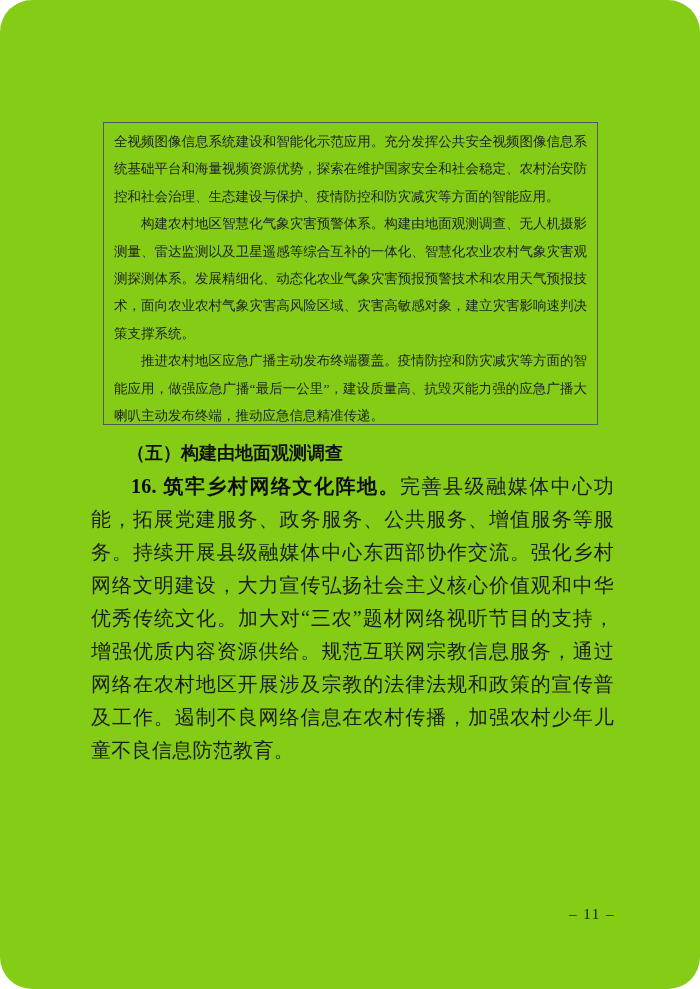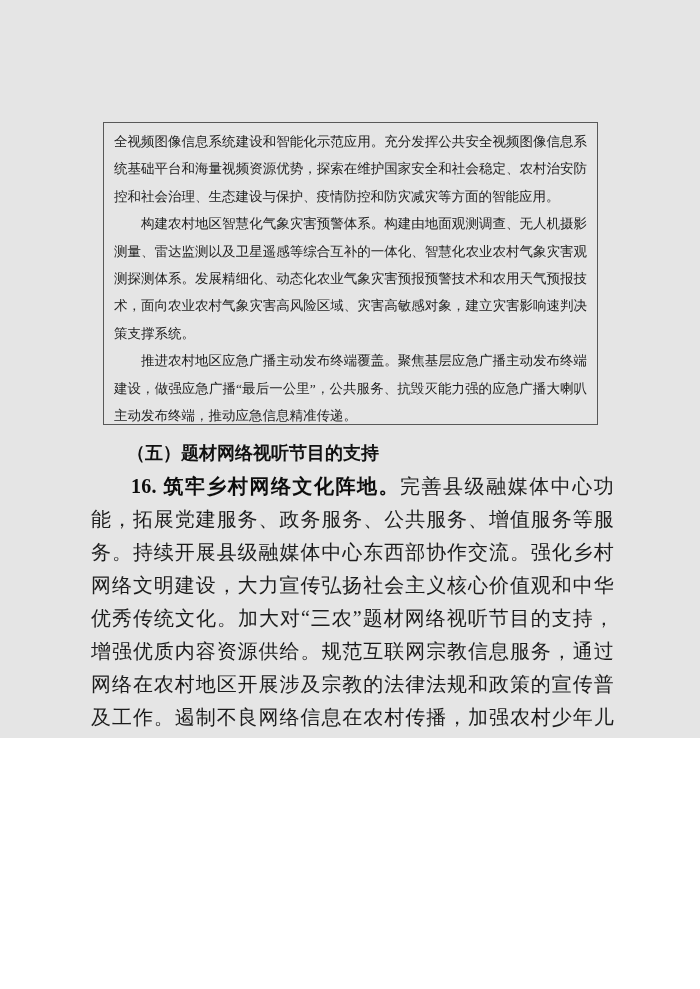--- a/index.html
+++ b/index.html
@@ -1,22 +1,23 @@
 <!DOCTYPE html>
 <html><head>
 <meta charset="utf-8">
 <style>
   html,body{margin:0;padding:0;background:#ffffff;}
   .page{
     position:relative;
-    width:700px;height:738px;
-    background:#e5e5e5;
+    width:700px;height:989px;
+    background:#84cc16;
     color:#1c1c1c;
     font-family:"Liberation Serif","DejaVu Serif",serif;
     overflow:hidden;
+    border-radius:32px;
   }
   .notice-box{
     position:absolute;
     left:103px;top:122px;
     width:495px;height:303px;
     box-sizing:border-box;
     border:1px solid #585858;
     padding:5px 10px 0 10px;
     overflow:hidden;
   }
@@ -67,25 +68,25 @@
   }
 </style>
 </head>
 <body>
 
 <div class="page">
 
   <div class="notice-box">
     <p class="box-p continuation">全视频图像信息系统建设和智能化示范应用。充分发挥公共安全视频图像信息系统基础平台和海量视频资源优势，探索在维护国家安全和社会稳定、农村治安防控和社会治理、生态建设与保护、疫情防控和防灾减灾等方面的智能应用。</p>
     <p class="box-p">构建农村地区智慧化气象灾害预警体系。构建由地面观测调查、无人机摄影测量、雷达监测以及卫星遥感等综合互补的一体化、智慧化农业农村气象灾害观测探测体系。发展精细化、动态化农业气象灾害预报预警技术和农用天气预报技术，面向农业农村气象灾害高风险区域、灾害高敏感对象，建立灾害影响速判决策支撑系统。</p>
-    <p class="box-p">推进农村地区应急广播主动发布终端覆盖。聚焦基层应急广播主动发布终端建设，做强应急广播“最后一公里”，公共服务、抗毁灭能力强的应急广播大喇叭主动发布终端，推动应急信息精准传递。</p>
+    <p class="box-p">推进农村地区应急广播主动发布终端覆盖。疫情防控和防灾减灾等方面的智能应用，做强应急广播“最后一公里”，建设质量高、抗毁灭能力强的应急广播大喇叭主动发布终端，推动应急信息精准传递。</p>
   </div>
 
   <div class="content">
-    <h3 class="section-heading">（五）题材网络视听节目的支持</h3>
+    <h3 class="section-heading">（五）构建由地面观测调查</h3>
 
     <p class="body-p"><span class="lead">16. 筑牢乡村网络文化阵地。</span><span>完善县级融媒体中心功能，拓展党建服务、政务服务、公共服务、增值服务等服务。持续开展县级融媒体中心东西部协作交流。强化乡村网络文明建设，大力宣传弘扬社会主义核心价值观和中华优秀传统文化。加大对“三农”题材网络视听节目的支持，增强优质内容资源供给。规范互联网宗教信息服务，通过网络在农村地区开展涉及宗教的法律法规和政策的宣传普及工作。遏制不良网络信息在农村传播，加强农村少年儿童不良信息防范教育。</span></p>
 
   </div>
 
   <div class="page-number">– 11 –</div>
 
 </div>
 
 </body></html>

